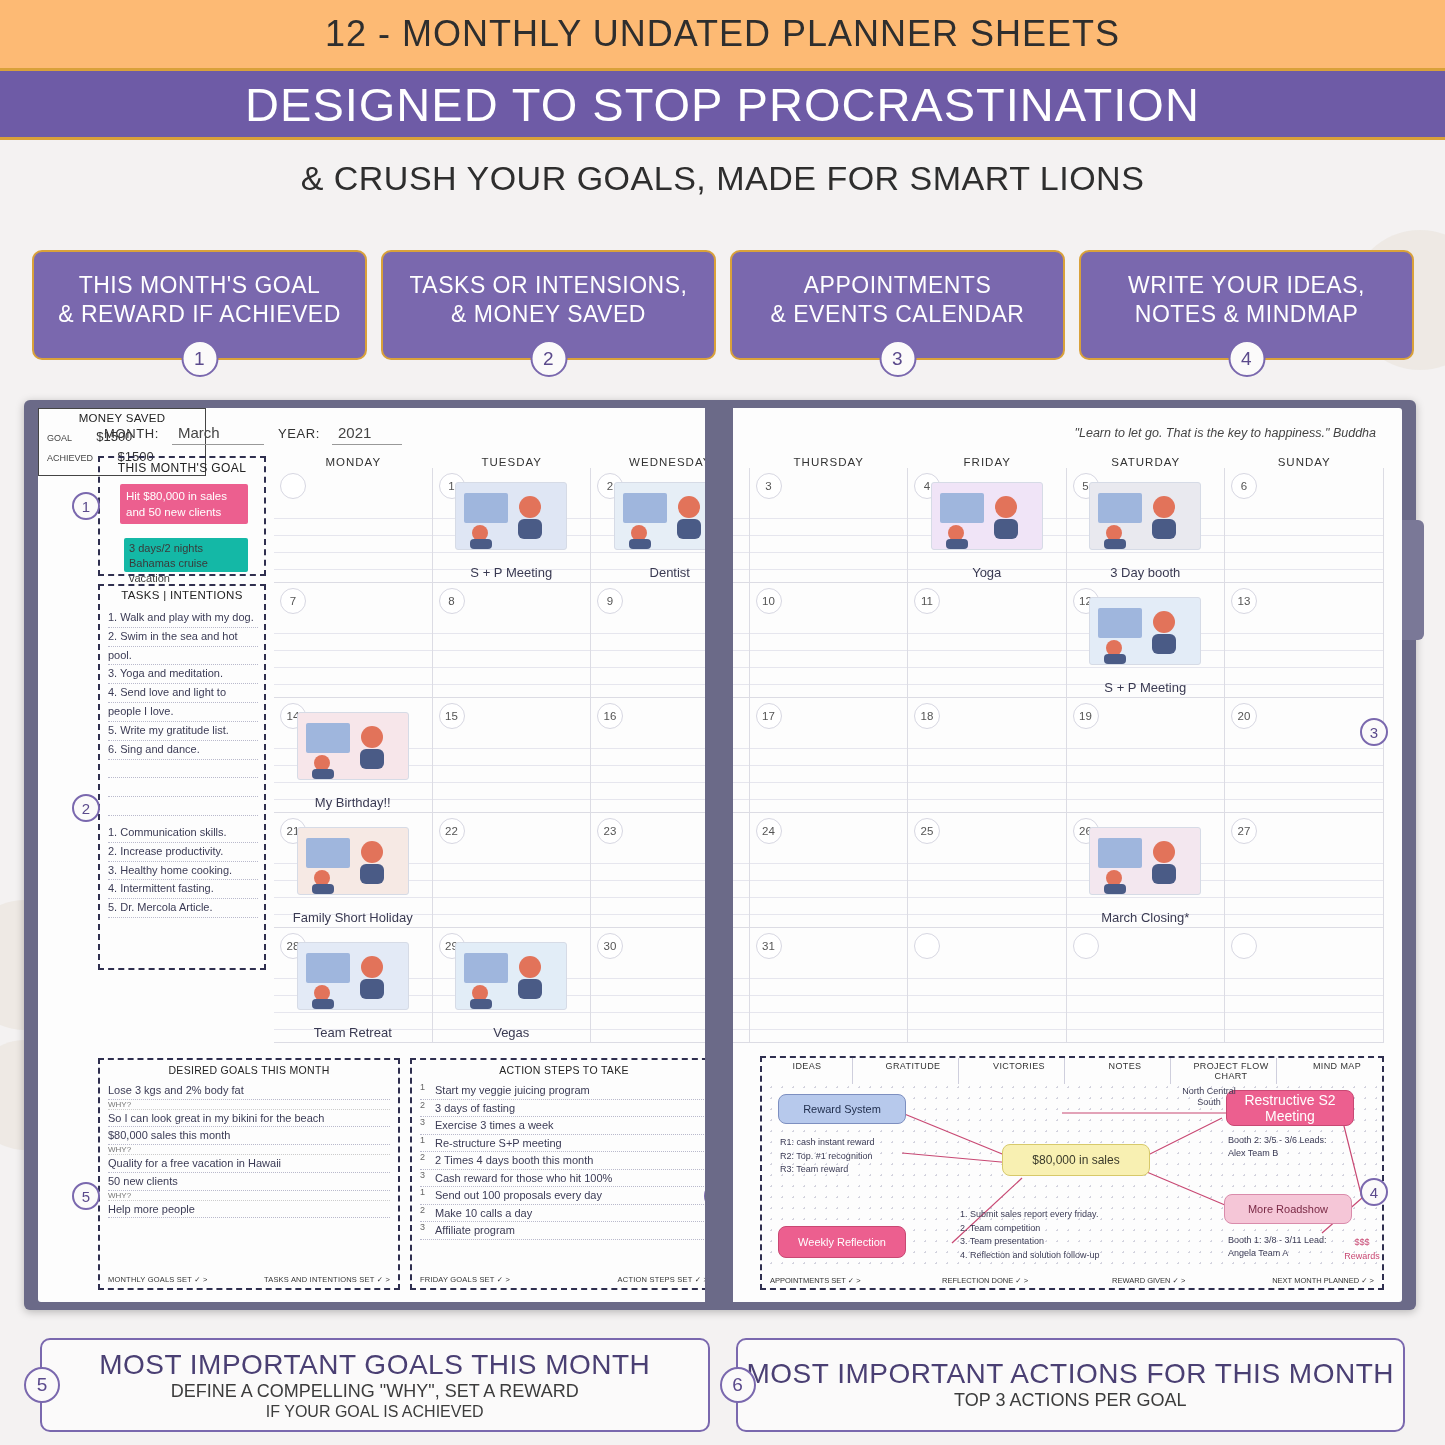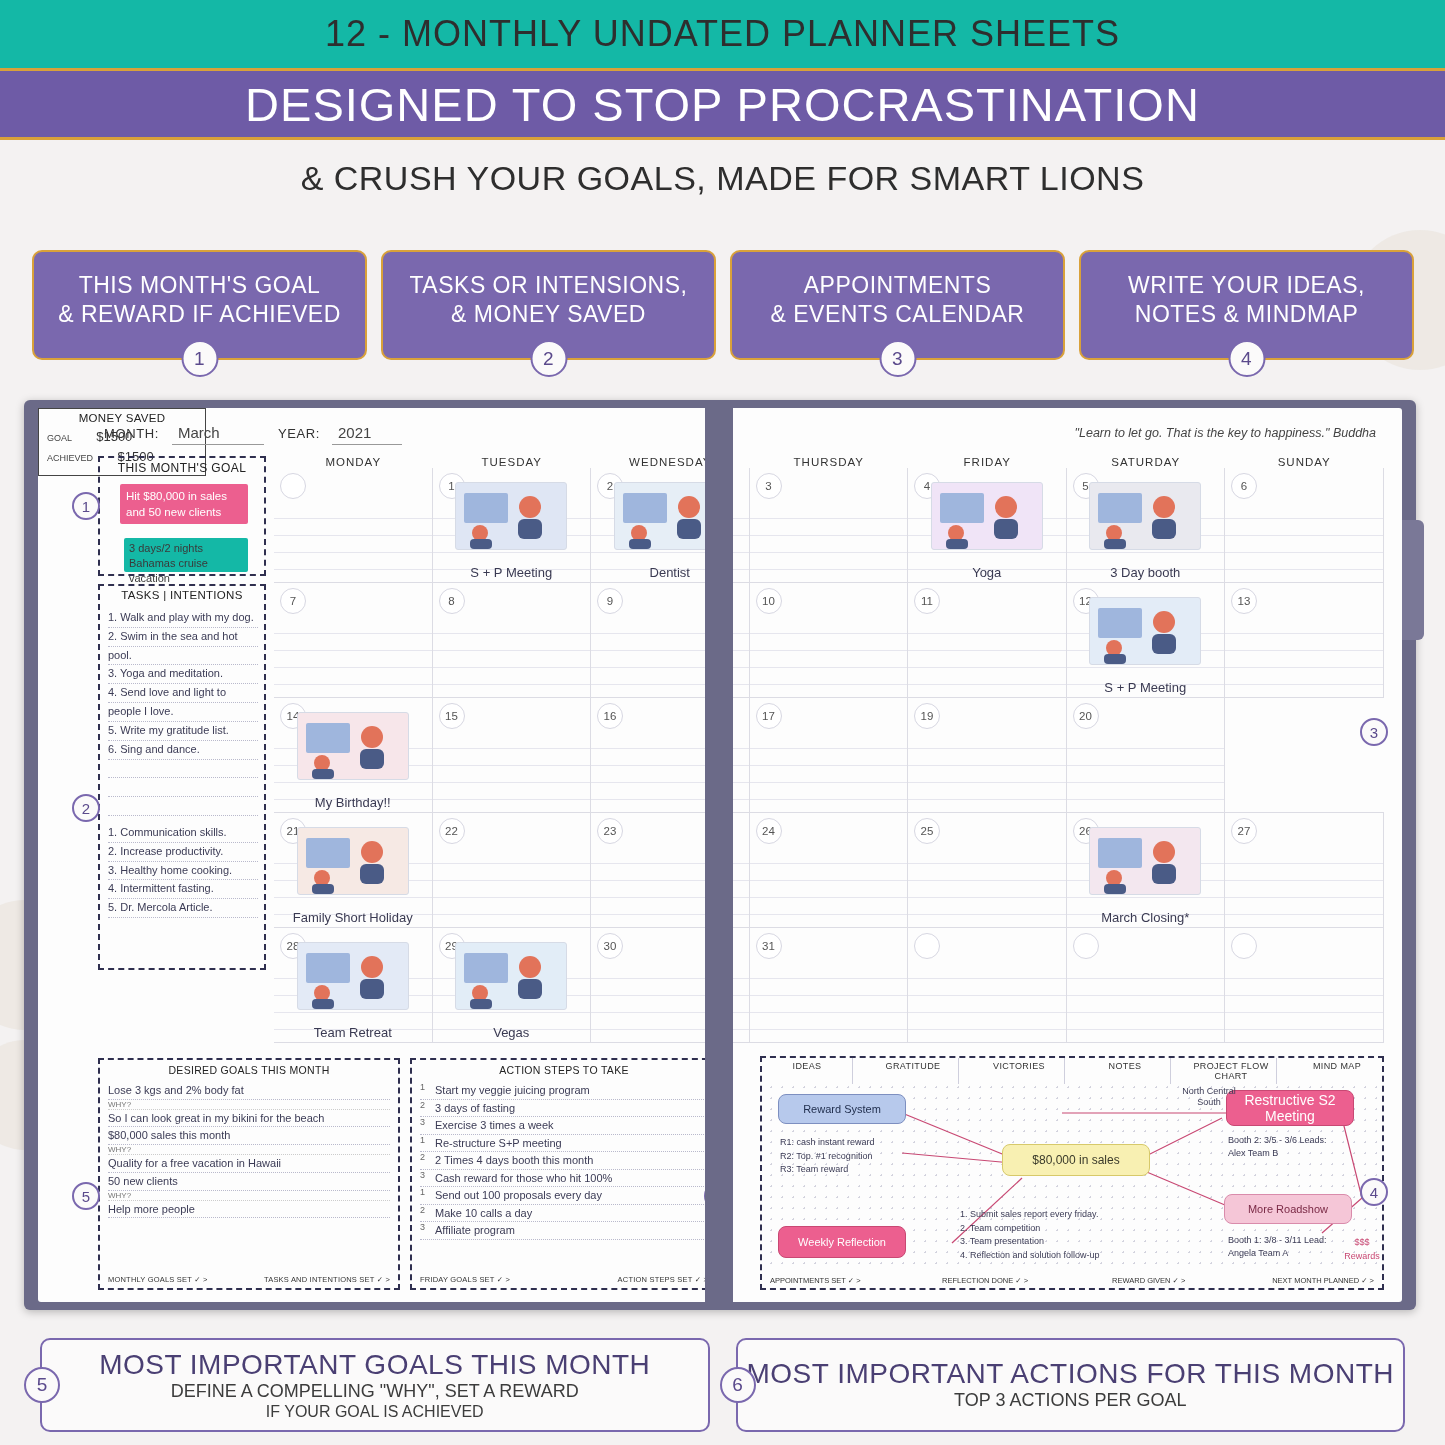--- a/index.html
+++ b/index.html
@@ -12,21 +12,21 @@
     overflow:hidden;
   }
   .page {
     position:absolute; inset:0;
     background:#f4f2f2;
   }
   
   .hdr-top {
     position:absolute; left:0; top:0; width:1445px; height:68px;
     display:flex; align-items:center; justify-content:center;
-    background:#14b8a6;
+    background:#fdba74;
   }
   .hdr-top span {
     font-size:36px; letter-spacing:1px; color:#2e2e2e;
     font-family:"Liberation Sans", sans-serif;
   }
   .hdr-band {
     position:absolute; left:0; top:68px; width:1445px; height:72px;
     background:#6e5ba6;
     display:flex; align-items:center; justify-content:center;
     border-top:3px solid #d9a13a; border-bottom:3px solid #d9a13a;
@@ -512,20 +512,29 @@
                 </div>
                 <div class="num">17</div>
               </div>
               <div class="cell" style="width: 158.5px;">
                 <div class="lines">
                   <i></i>
                   <i></i>
                   <i></i>
                   <i></i>
                 </div>
+                <div class="num">18</div>
+              </div>
+              <div class="cell" style="width: 158.5px;">
+                <div class="lines">
+                  <i></i>
+                  <i></i>
+                  <i></i>
+                  <i></i>
+                </div>
                 <div class="num">19</div>
               </div>
               <div class="cell" style="width: 158.5px;">
                 <div class="lines">
                   <i></i>
                   <i></i>
                   <i></i>
                   <i></i>
                 </div>
                 <div class="num">20</div>

